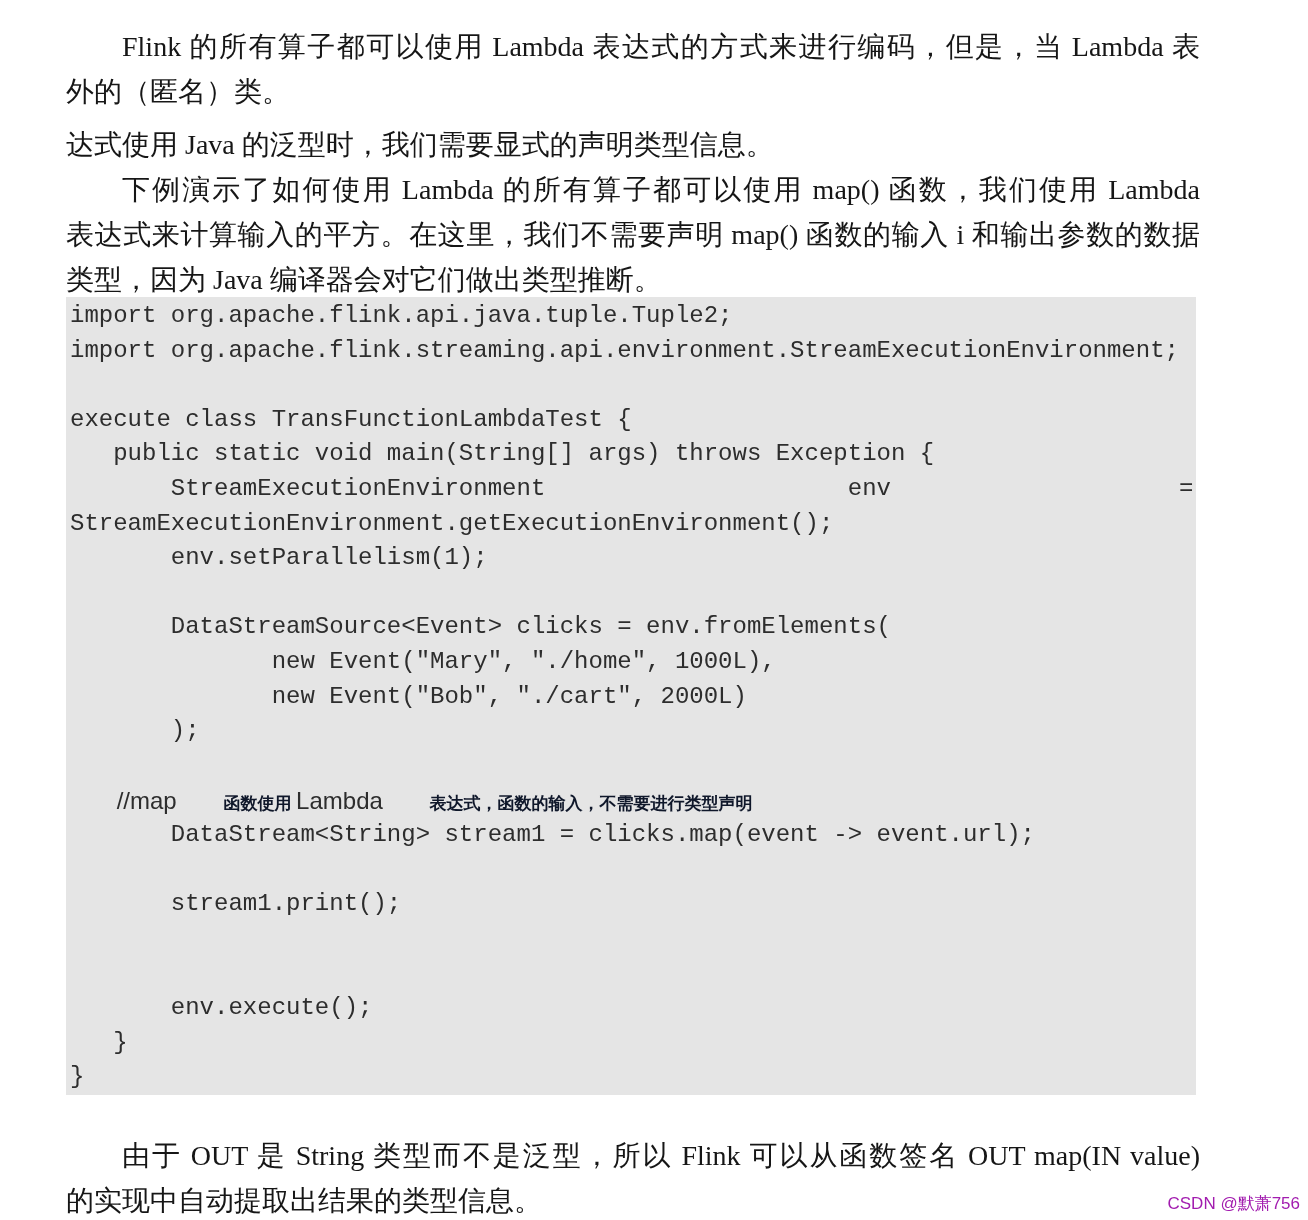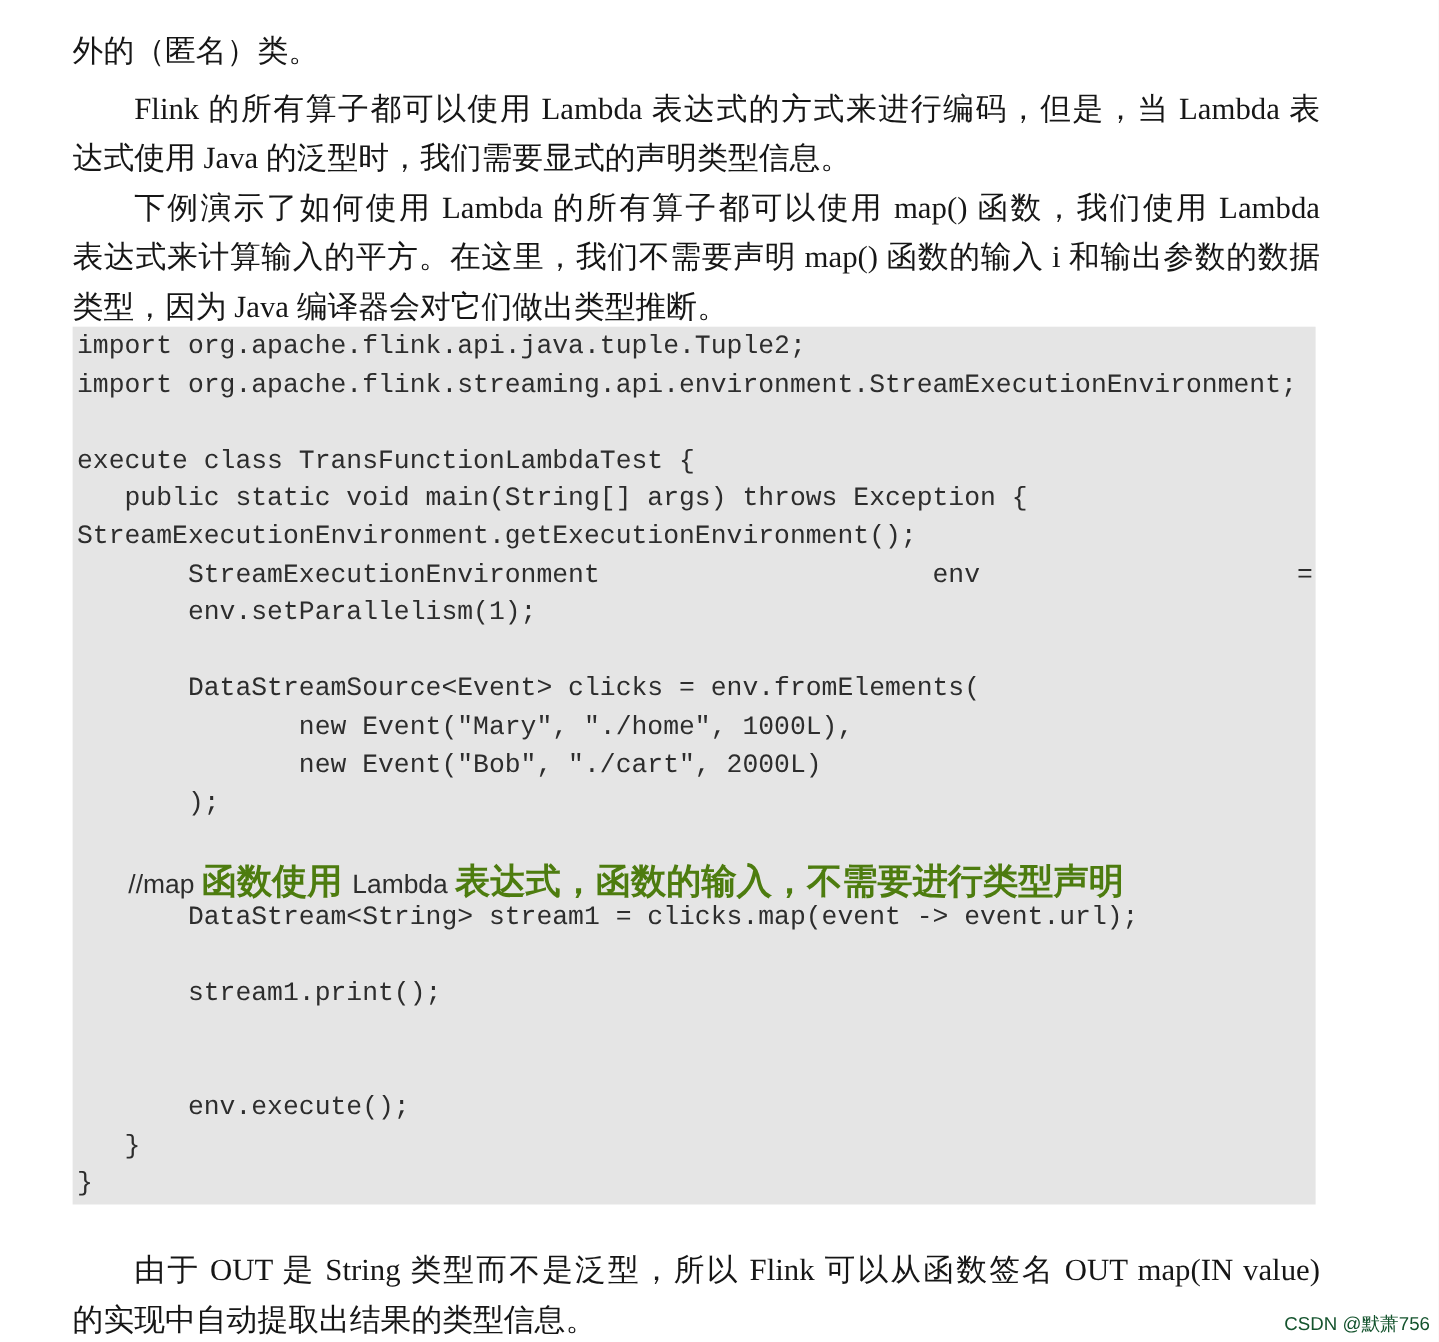--- a/index.html
+++ b/index.html
@@ -52,58 +52,59 @@
     white-space: pre;
     overflow: hidden;
     color: #2d2d2d;
   }
   .code-line span.m {
     font-family: Liberation Sans, sans-serif;
   }
   .code-line span.cjk {
     font-family: "Liberation Sans", "DejaVu Sans", sans-serif;
     font-weight: 700;
-    font-size: 32px;
-    color: #4d7c0f;
+    font-size: 17px;
+    color: #0f172a;
+    margin-left: 40px;
   }
 
   
   .watermark {
     position: absolute;
     top: 1192px;
     right: 8px;
     font-family: "Liberation Sans", "DejaVu Sans", sans-serif;
     font-size: 17px;
-    color: #14532d;
+    color: #a21caf;
   }
 </style>
 </head>
 <body>
 
 <div class="page">
 
   <section class="body-text top">
 
-  <div class="body-line last gap">外的（匿名）类。</div>
-      <div class="body-line ind">Flink 的所有算子都可以使用 Lambda 表达式的方式来进行编码，但是，当 Lambda 表</div>
+  <div class="body-line ind">Flink 的所有算子都可以使用 Lambda 表达式的方式来进行编码，但是，当 Lambda 表</div>
+      <div class="body-line last gap">外的（匿名）类。</div>
       <div class="body-line last">达式使用 Java 的泛型时，我们需要显式的声明类型信息。</div>
       <div class="body-line ind">下例演示了如何使用 Lambda 的所有算子都可以使用 map() 函数，我们使用 Lambda</div>
       <div class="body-line">表达式来计算输入的平方。在这里，我们不需要声明 map() 函数的输入 i 和输出参数的数据</div>
       <div class="body-line last">类型，因为 Java 编译器会对它们做出类型推断。</div>
     </section>
 
   <section class="code-block">
 
       <div class="code-line">import org.apache.flink.api.java.tuple.Tuple2;</div>
       <div class="code-line">import org.apache.flink.streaming.api.environment.StreamExecutionEnvironment;</div>
       <div class="code-line"></div>
       <div class="code-line">execute class TransFunctionLambdaTest {</div>
       <div class="code-line">   public static void main(String[] args) throws Exception {</div>
+      <div class="code-line">       StreamExecutionEnvironment                     env                    =</div>
       <div class="code-line">StreamExecutionEnvironment.getExecutionEnvironment();</div>
-      <div class="code-line">       StreamExecutionEnvironment                     env                    =</div>
       <div class="code-line">       env.setParallelism(1);</div>
       <div class="code-line"></div>
       <div class="code-line">       DataStreamSource&lt;Event&gt; clicks = env.fromElements(</div>
       <div class="code-line">              new Event("Mary", "./home", 1000L),</div>
       <div class="code-line">              new Event("Bob", "./cart", 2000L)</div>
       <div class="code-line">       );</div>
       <div class="code-line"></div>
       <div class="code-line"><span class="m">       //map </span><span class="cjk">函数使用 </span><span class="m">Lambda </span><span class="cjk">表达式，函数的输入，不需要进行类型声明</span></div>
       <div class="code-line">       DataStream&lt;String&gt; stream1 = clicks.map(event -&gt; event.url);</div>
       <div class="code-line"></div>

